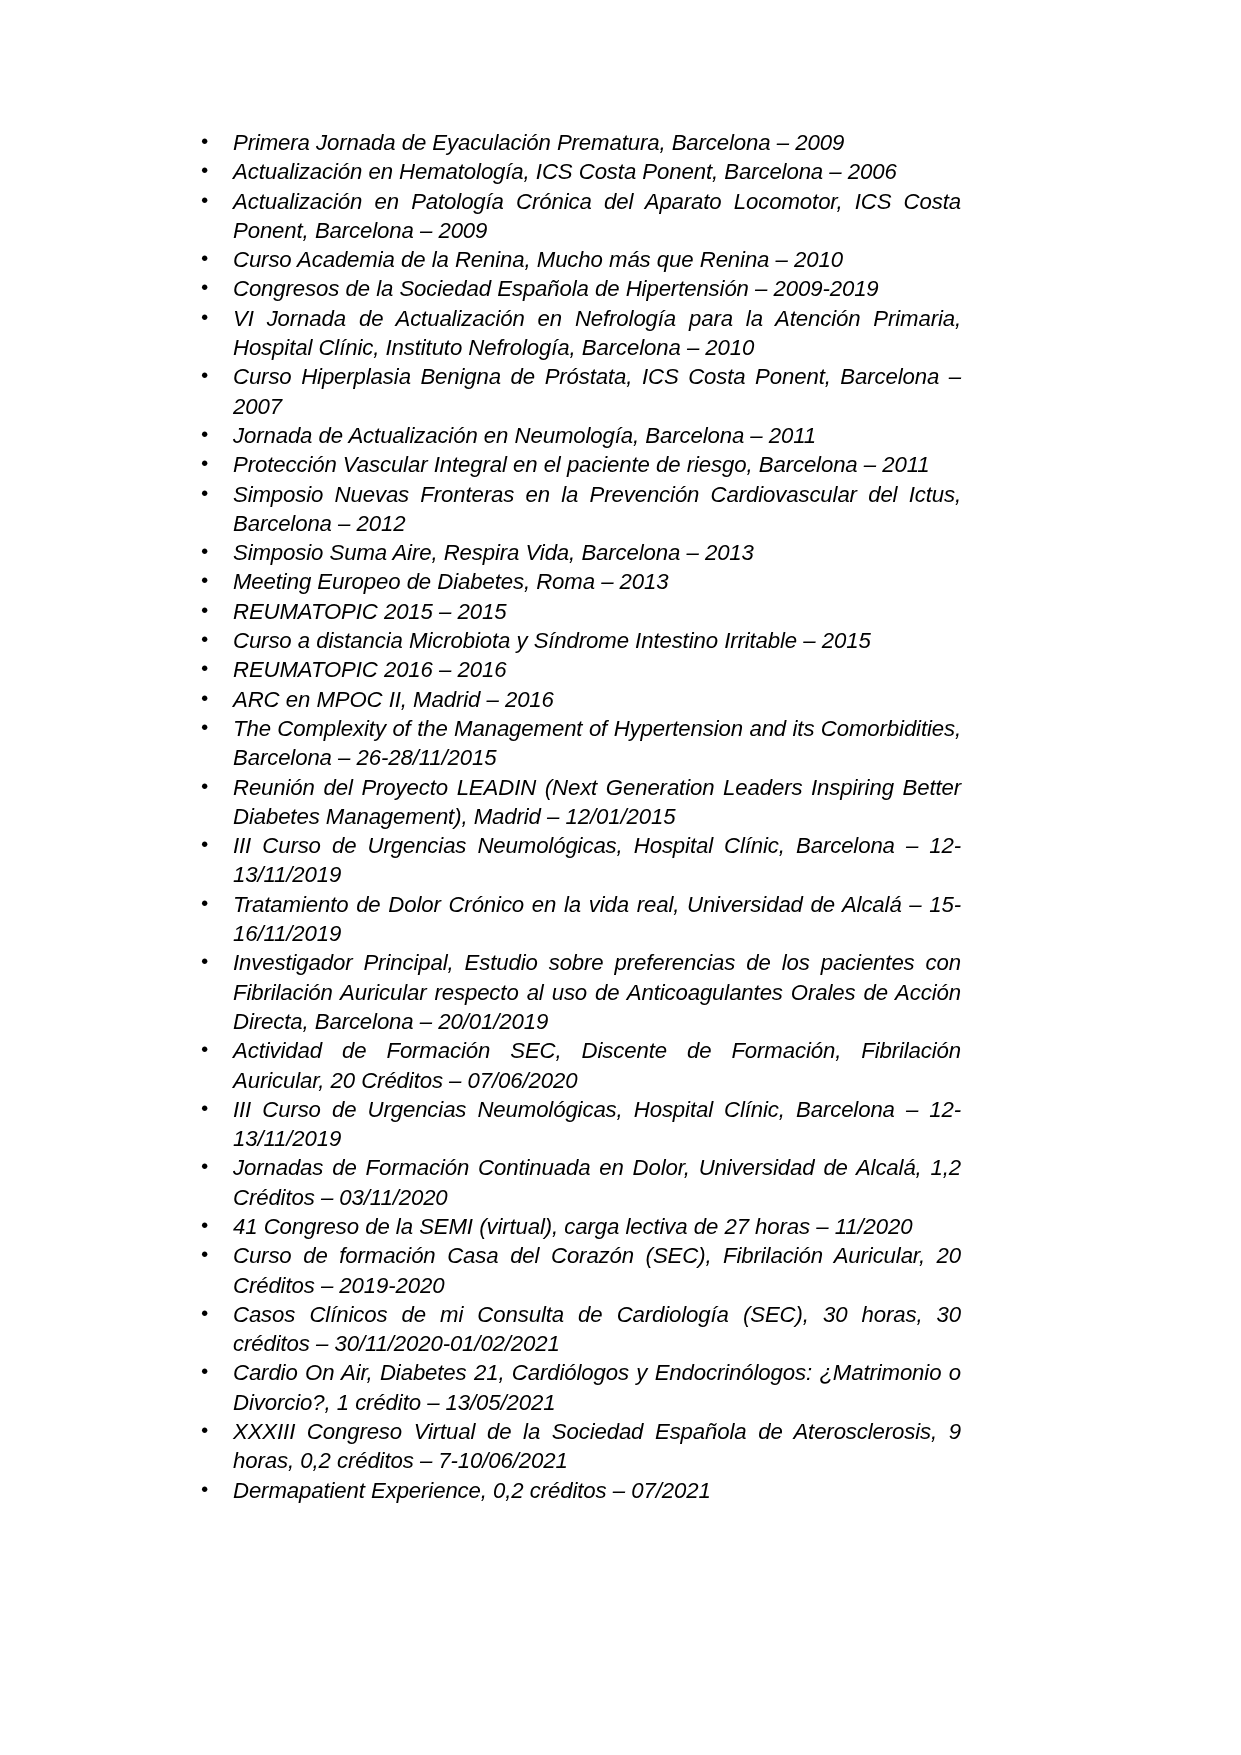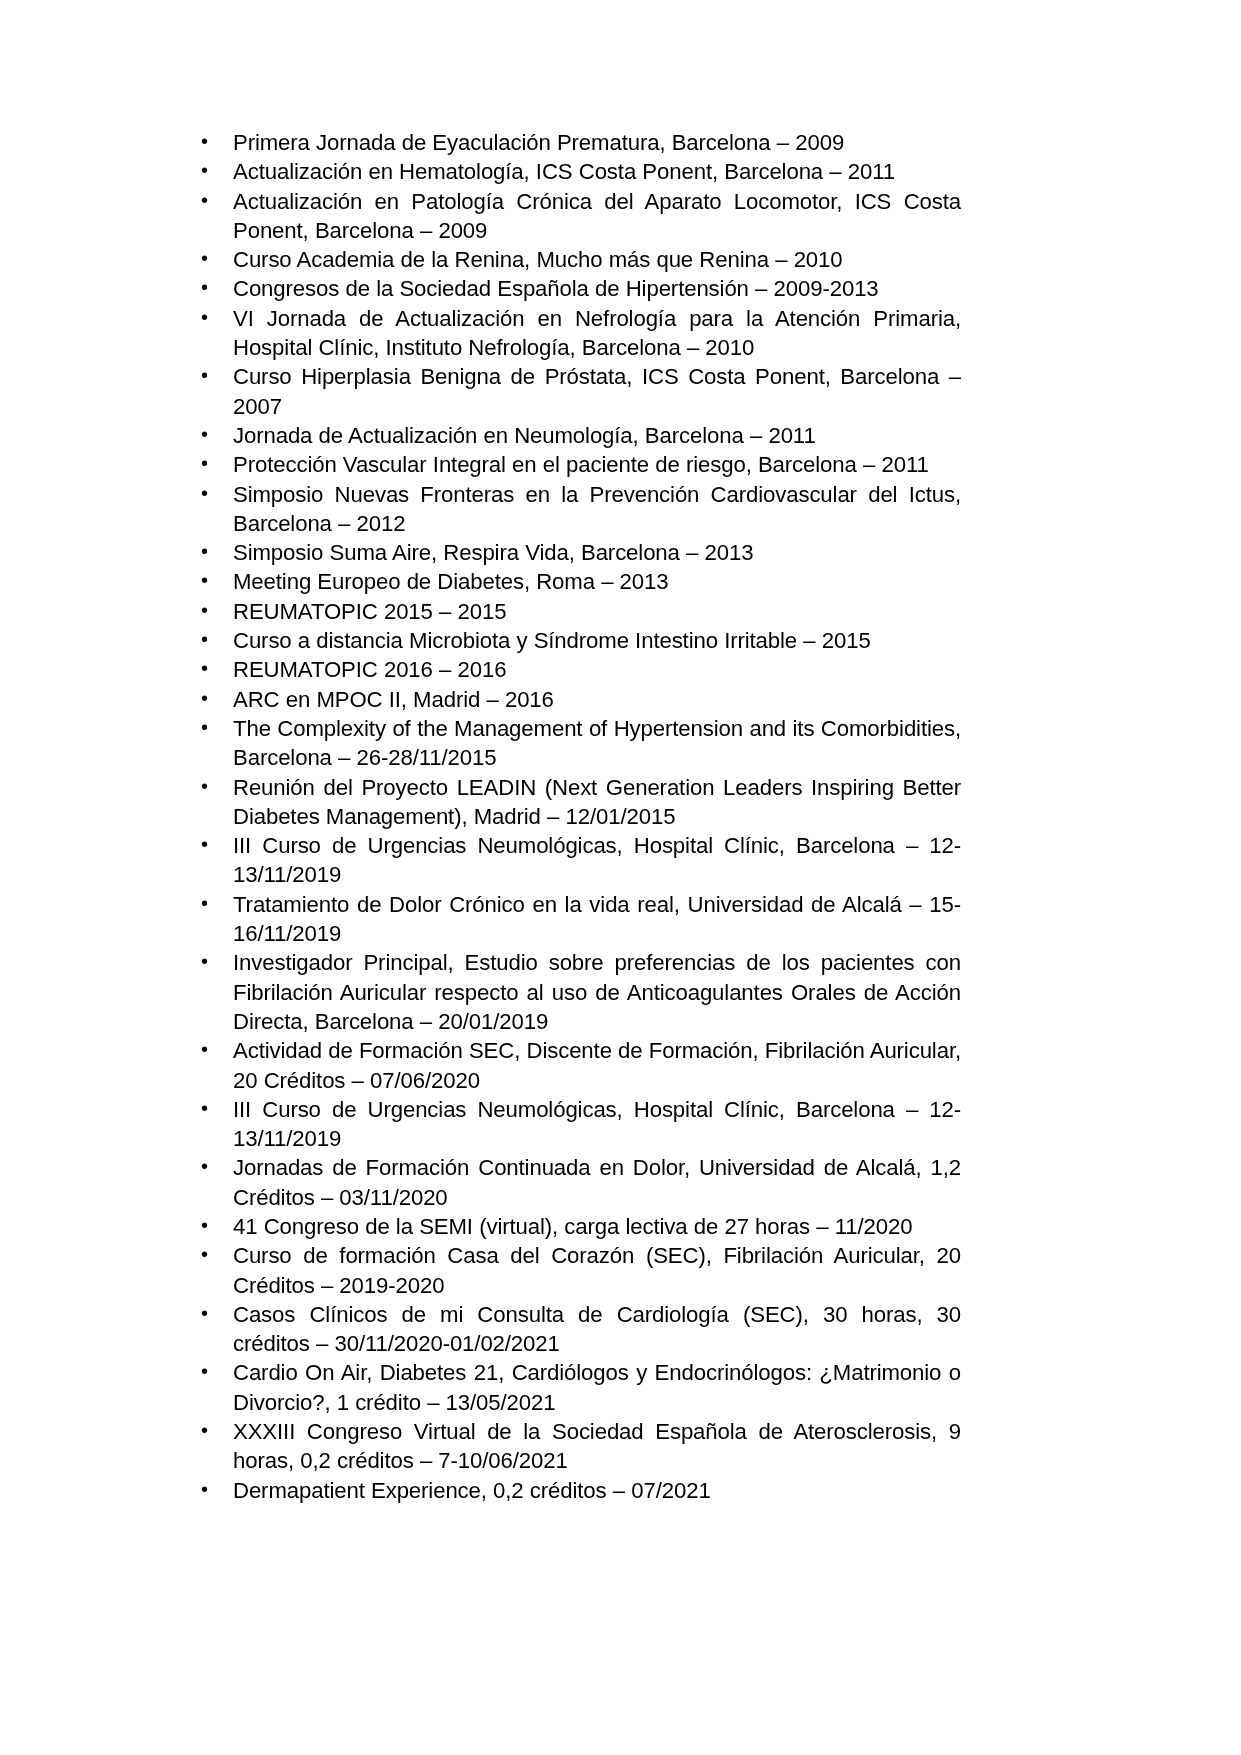--- a/index.html
+++ b/index.html
@@ -22,20 +22,21 @@
     width: 1241px;
     height: 1755px;
     background: #ffffff;
     box-sizing: border-box;
   }
   .content {
     position: absolute;
     left: 193px;
     top: 128px;
     width: 768px;
+    font-style: italic;
   }
   ul.bullet-list {
     list-style: none;
     margin: 0;
     padding: 0;
   }
   ul.bullet-list li {
     position: relative;
     padding-left: 40px;
     margin: 0 0 0 0;
@@ -65,30 +66,30 @@
 </head>
 <body>
 
 <div class="page">
   <div class="content">
     <ul class="bullet-list">
         <li>
           <span class="txt">Primera Jornada de Eyaculación Prematura, Barcelona – 2009</span>
         </li>
         <li>
-          <span class="txt">Actualización en Hematología, ICS Costa Ponent, Barcelona – 2011</span>
+          <span class="txt">Actualización en Hematología, ICS Costa Ponent, Barcelona – 2006</span>
         </li>
         <li>
           <span class="txt">Actualización en Patología Crónica del Aparato Locomotor, ICS Costa Ponent, Barcelona – 2009</span>
         </li>
         <li>
           <span class="txt">Curso Academia de la Renina, Mucho más que Renina – 2010</span>
         </li>
         <li>
-          <span class="txt">Congresos de la Sociedad Española de Hipertensión – 2009-2013</span>
+          <span class="txt">Congresos de la Sociedad Española de Hipertensión – 2009-2019</span>
         </li>
         <li>
           <span class="txt">VI Jornada de Actualización en Nefrología para la Atención Primaria, Hospital Clínic, Instituto Nefrología, Barcelona – 2010</span>
         </li>
         <li>
           <span class="txt">Curso Hiperplasia Benigna de Próstata, ICS Costa Ponent, Barcelona – 2007</span>
         </li>
         <li>
           <span class="txt">Jornada de Actualización en Neumología, Barcelona – 2011</span>
         </li>

